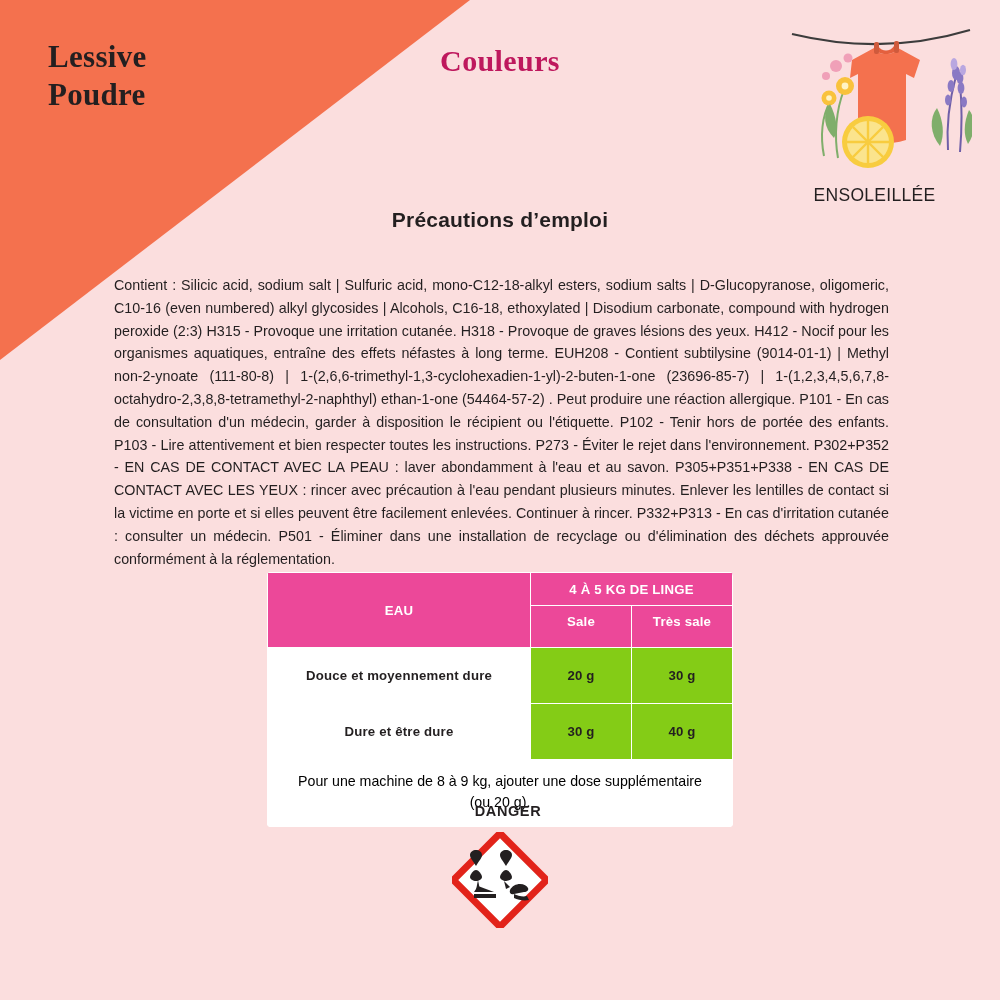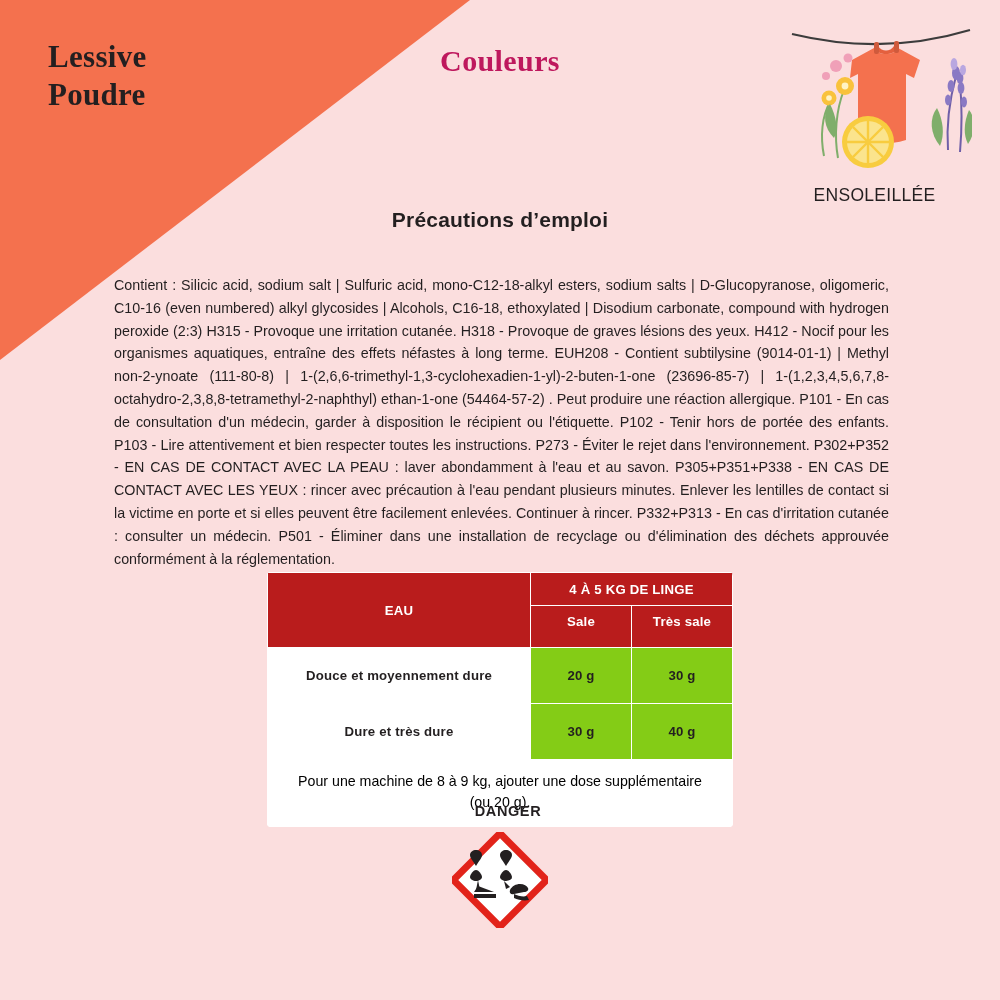--- a/index.html
+++ b/index.html
@@ -114,21 +114,21 @@
     table-layout: fixed;
   }
   table.dose th, table.dose td {
     border: 1px solid #ffffff;
     text-align: center;
     font-size: 13.2px;
     font-weight: bold;
     letter-spacing: 0.2px;
   }
   .hdr-orange {
-    background: #b91c1c;
+    background: #ec4899;
     color: #ffffff;
   }
   th.eau-cell {
     width: 263px;
     font-size: 13.5px;
     padding: 2px 6px;
   }
   th.load-cell {
     padding: 9px 6px 8px;
     font-size: 13.6px;
@@ -282,21 +282,21 @@
         <th class="hdr-orange sub-cell">Très sale</th>
       </tr>
     </thead>
     <tbody>
       <tr>
         <td class="rowlabel">Douce et moyennement dure</td>
         <td class="val">20 g</td>
         <td class="val">30 g</td>
       </tr>
       <tr>
-        <td class="rowlabel">Dure et très dure</td>
+        <td class="rowlabel">Dure et être dure</td>
         <td class="val">30 g</td>
         <td class="val">40 g</td>
       </tr>
     </tbody>
   </table>
   <div id="dosage-note">Pour une machine de 8 à 9 kg, ajouter une dose supplémentaire (ou 20 g).</div>
 </div>
 
 <div id="danger-label">DANGER</div>
 

